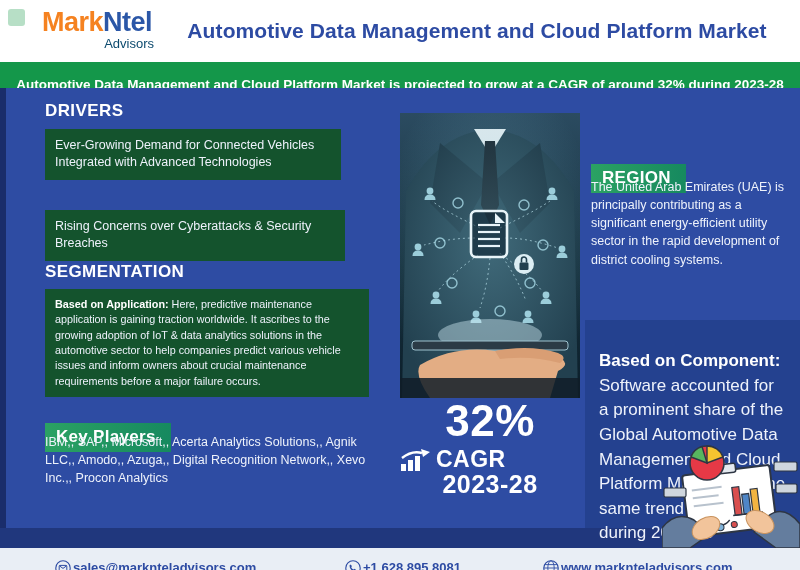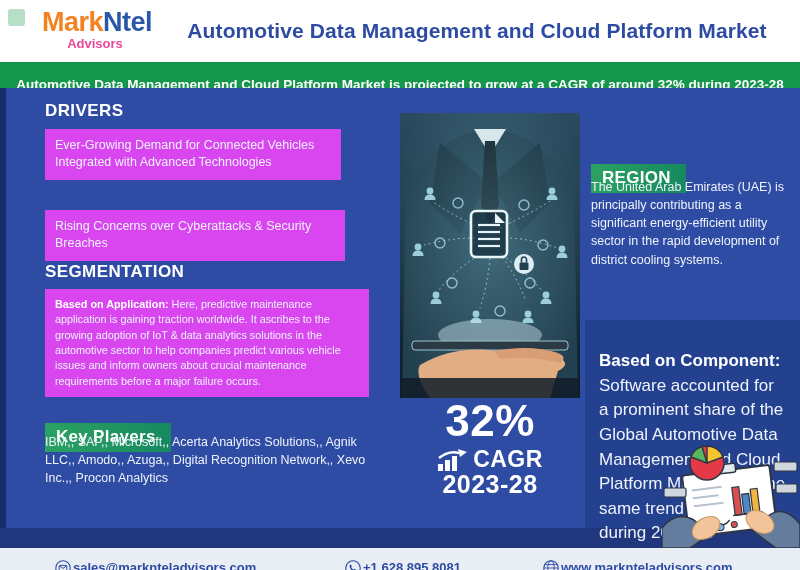--- a/index.html
+++ b/index.html
@@ -7,53 +7,53 @@
   .page { position:relative; width:800px; height:570px; overflow:hidden; background:#fff; }
 
   
   .header { position:absolute; top:0; left:0; width:800px; height:62px; background:#fff; }
   .logo-square { position:absolute; left:8px; top:9px; width:17px; height:17px; border-radius:3px;
                  background:#6fbf8e; opacity:.5; }
   .logo { position:absolute; left:36px; top:9px; width:122px; text-align:center; line-height:1; }
   .logo-main { font-size:27px; font-weight:bold; letter-spacing:-0.5px; white-space:nowrap; }
   .logo-part1 { color:#f58220;text-align:right; }
   .logo-part2 { color:#2b57a7; }
-  .logo-sub { font-size:13px; font-weight:bold; color:#ec4899; margin-top:1px; text-align:center; padding-right:4px; }
+  .logo-sub { font-size:13px; font-weight:normal; color:#0c4a6e; margin-top:1px; text-align:right; padding-right:4px; }
   .page-title { position:absolute; left:158px; top:0; width:638px; height:62px;
                 display:flex; align-items:center; justify-content:center; text-align:center;
                 color:#2d4ba3; font-weight:bold; font-size:21px; letter-spacing:0.1px; }
 
   
   .banner { position:absolute; top:62px; left:0; width:800px; height:44px; background:#14974a;
             display:flex; align-items:center; justify-content:center;
             color:#fff; font-weight:bold; font-size:13.5px; }
 
   
   .main { position:absolute; top:88px; left:0; width:800px; height:460px; background:#2e4ca3; }
   .left-border { position:absolute; left:0; top:0; width:6px; height:460px; background:#1a2d6b; }
   .bottom-strip { position:absolute; left:0; top:440px; width:800px; height:20px; background:#20377d; }
 
   .h-section { position:absolute; color:#fff; font-weight:bold; font-size:17px; letter-spacing:0.4px; }
-  .blue-box { position:absolute; background:#d946ef; color:#eef2fb; font-size:12.5px; line-height:1.38;
+  .blue-box { position:absolute; background:#14532d; color:#eef2fb; font-size:12.5px; line-height:1.38;
               padding:8px 10px; }
   .blue-box.small-text { font-size:10.8px; line-height:1.42; }
   .bold-label { font-weight:bold; color:#fff; }
 
   .chip { position:absolute; display:inline-block; padding:4px 15px 5px 11px;
           background:linear-gradient(90deg,#2ba263,#16895f);
           color:#fff; font-weight:bold; font-size:17px; letter-spacing:0.3px;margin-top:22px; }
 
   .players-text { position:absolute; left:45px; top:345px; width:338px;
                   color:#eef2fb; font-size:12.5px; line-height:1.45; }
 
   
   .photo { position:absolute; left:400px; top:25px; width:180px; height:285px; }
   .cagr-block { position:absolute; left:400px; top:310px; width:180px; text-align:center; color:#fff; }
   .cagr-value { font-size:44px; font-weight:bold; letter-spacing:0.5px; line-height:1.05; }
-  .cagr-row { display:flex; align-items:flex-end; justify-content:center; gap:6px; margin-top:4px; }
+  .cagr-row { display:flex; align-items:flex-end; justify-content:flex-start; gap:6px; margin-top:4px; }
   .cagr-label { font-size:23px; font-weight:bold; letter-spacing:0.5px; line-height:1; }
   .cagr-period { font-size:25px; font-weight:bold; letter-spacing:0.5px; line-height:1.05; }
 
   
   .region-text { position:absolute; left:591px; top:90px; width:206px;
                  color:#eef2fb; font-size:12.5px; line-height:1.45; }
   .dark-box { position:absolute; left:585px; top:232px; width:215px; height:208px; background:#24418f;
               color:#eef2fb; font-size:17px; line-height:1.45; padding:29px 14px; }
 
   .illustration { position:absolute; right:0; top:348px; width:138px; height:112px; }

